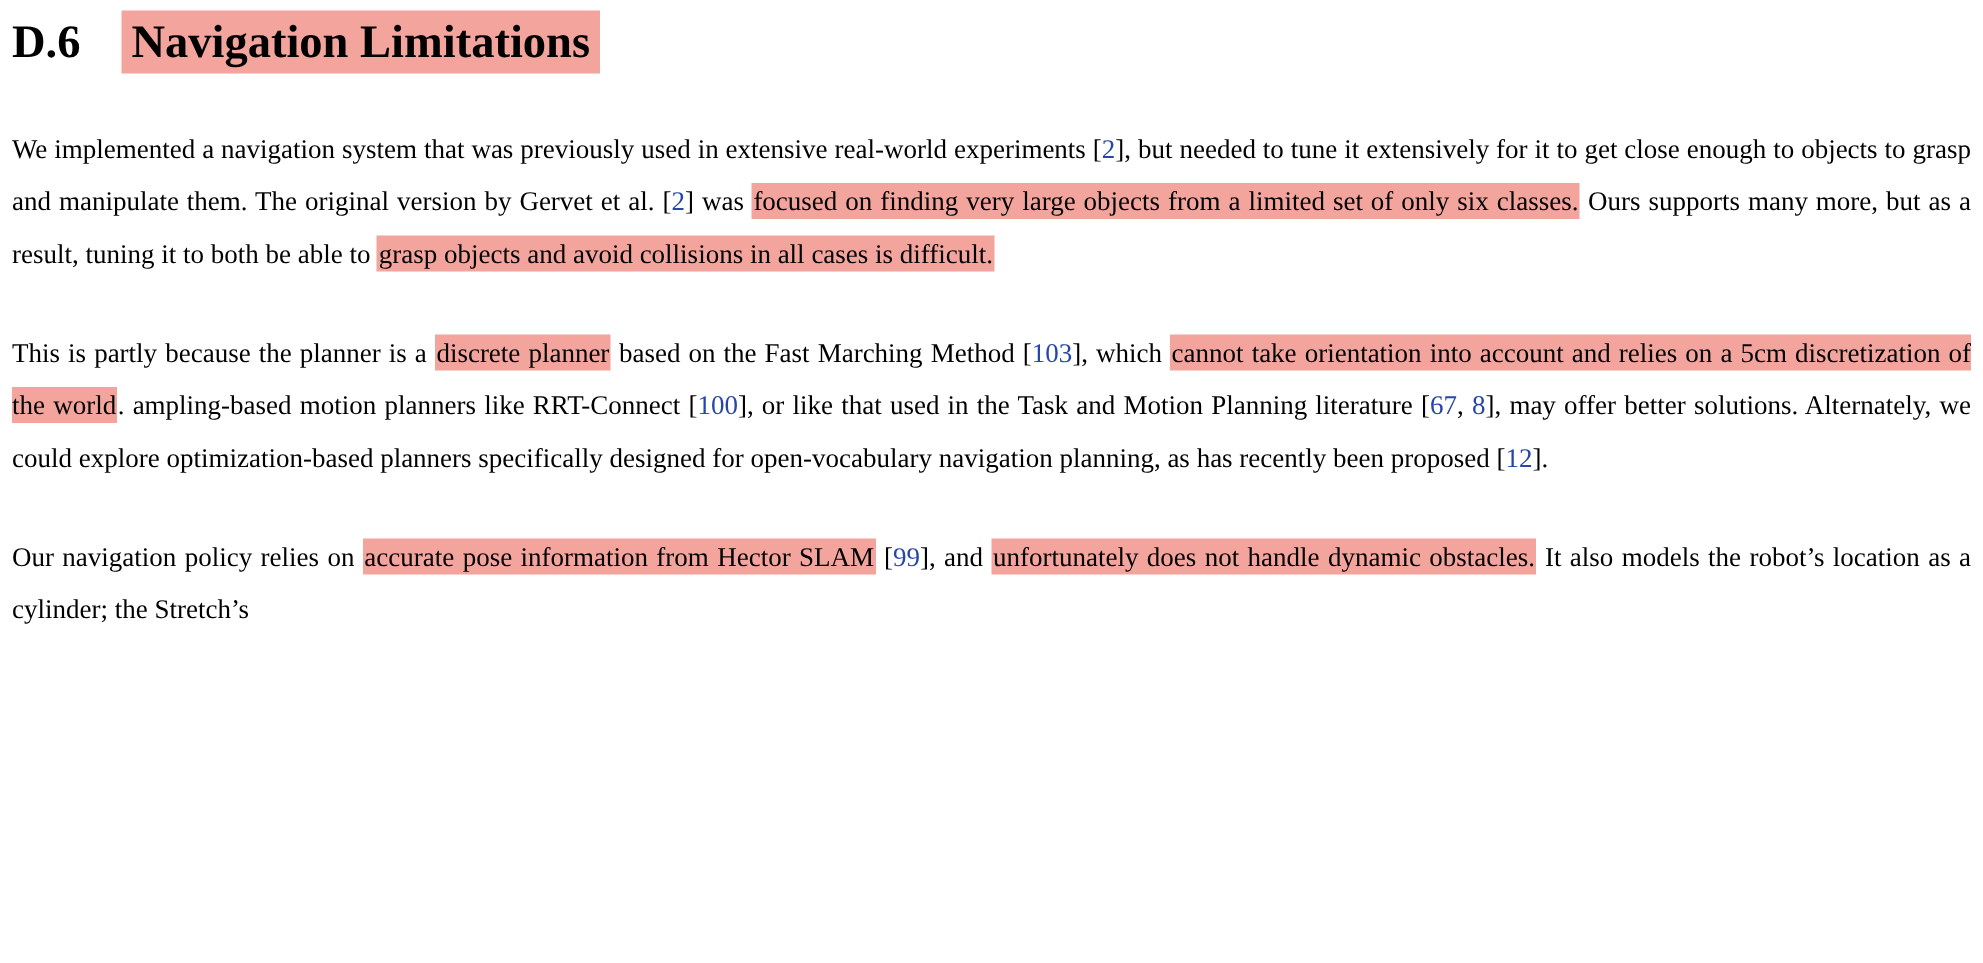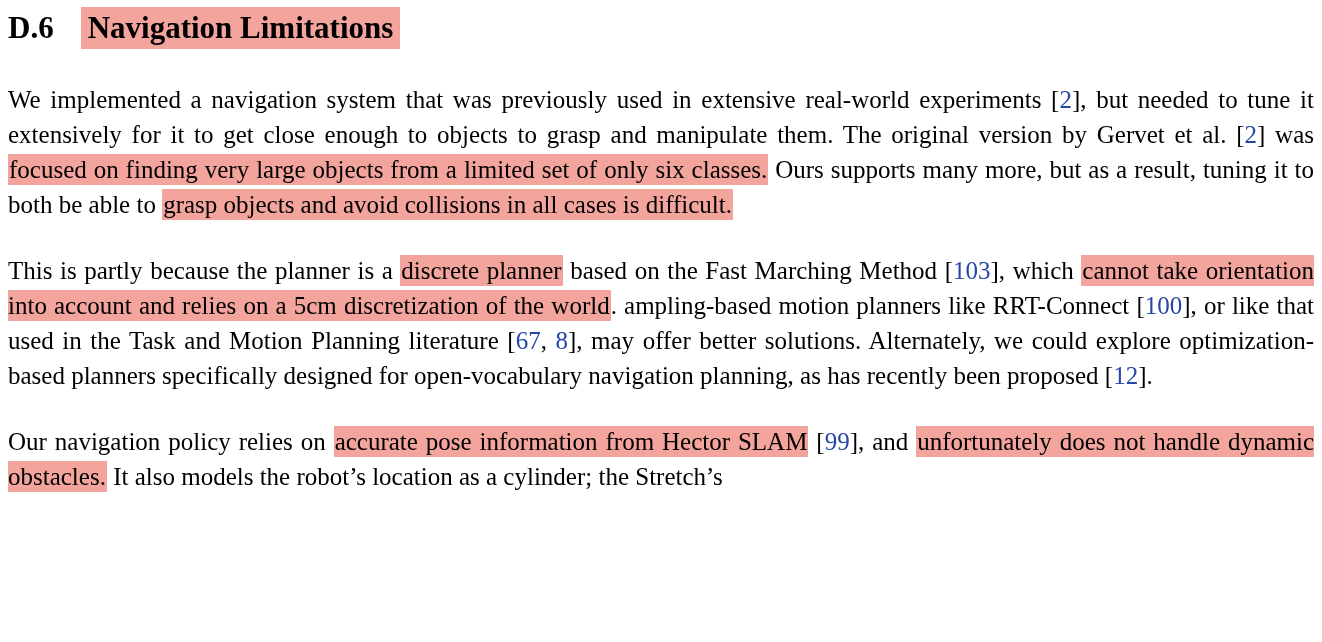--- a/index.html
+++ b/index.html
@@ -24,21 +24,21 @@
     font-weight: bold;
     line-height: 40px;
     margin: 2px 0 34px 0;
     white-space: nowrap;
   }
   .sec-num {
     display: inline-block;
     margin-right: 27px;
   }
   .body-par {
-    font-size: 25px;
+    font-size: 18px;
     line-height: 35px;
     text-align: justify;
     margin: 0 0 31px 0;
   }
   .run-hl {
     background-color: #f2a49d;
     padding: 2px 1px;
   }
   .heading .run-hl {
     padding: 3px 7px 4px 7px;

